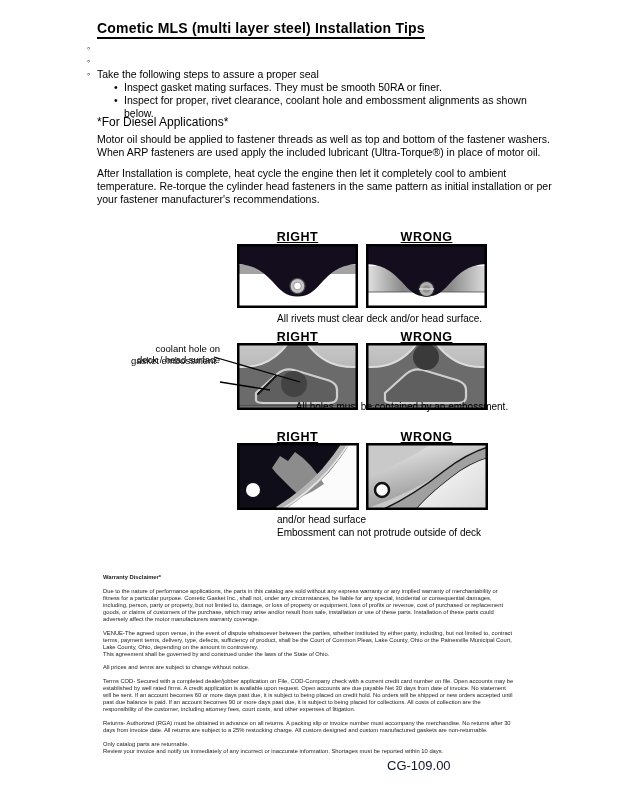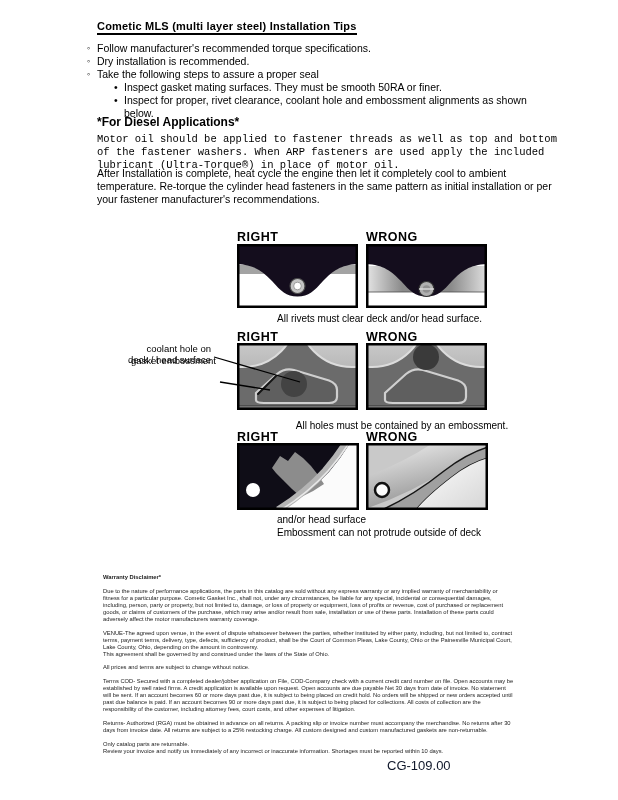--- a/index.html
+++ b/index.html
@@ -1,61 +1,59 @@
 <!DOCTYPE html>
 <html><head>
 <meta charset="utf-8">
 <style>
   html,body{margin:0;padding:0;background:#ffffff;}
   .page{
     position:relative;width:618px;height:800px;background:#ffffff;
     font-family:"Liberation Sans",sans-serif;color:#000;overflow:hidden;
   }
   .title{
-    position:absolute;left:97px;top:20px;font-size:11px;font-weight:bold;
+    position:absolute;left:97px;top:20px;font-size:14px;font-weight:bold;
     border-bottom:2px solid #000;padding-bottom:1px;letter-spacing:.2px;white-space:nowrap;
   }
   .bullets{position:absolute;left:87px;top:42px;font-size:10.5px;line-height:13px;width:470px;}
   .b-row{display:flex;}
   .b-marker{width:10px;flex:0 0 10px;font-size:9px;text-align:left;}
   .b-row.sub .b-marker{margin-left:27px;font-size:10.5px;}
-  .diesel-h{position:absolute;left:97px;top:115px;font-size:12px;font-weight:bold;}
+  .diesel-h{position:absolute;left:97px;top:115px;font-size:12px;font-weight:normal;}
   .para{position:absolute;left:97px;width:465px;font-size:10.5px;line-height:13px;}
-  #p1{top:133px;font-family:Liberation Mono, monospace;} #p2{top:167px;} #note{top:209px;}
-  .dg-label{position:absolute;width:121px;text-align:left;font-size:12.5px;font-weight:bold;letter-spacing:.5px;}
+  #p1{top:133px;} #p2{top:167px;} #note{top:209px;}
+  .dg-label{position:absolute;width:121px;text-align:center;font-size:12.5px;font-weight:bold;letter-spacing:.5px;text-decoration:underline;}
   .panel{position:absolute;line-height:0;}
   .cap{position:absolute;font-size:10px;font-weight:normal;margin-left:40px;}
   #cap1{left:237px;top:313px;}
-  #cap2{left:237px;top:420px;width:250px;text-align:center;}
+  #cap2{left:237px;top:401px;width:250px;text-align:center;}
   #cap3{left:237px;top:514px;line-height:12.5px;width:260px;}
   .ann{position:absolute;font-size:9.5px;line-height:11px;text-align:right;color:#000;}
-  #ann-coolant{left:105px;top:343px;width:106px;}
+  #ann-coolant{left:114px;top:343px;width:106px;}
   #ann-emboss{left:110px;top:355px;width:106px;}
   #leader-overlay{position:absolute;left:110px;top:340px;pointer-events:none;}
   .legal{position:absolute;left:103px;top:574px;width:412px;font-size:5.8px;line-height:7.1px;color:#222;}
   .legal p{margin:0 0 6.5px 0;}
   .legal .lh{font-weight:bold;margin-bottom:6.5px;}
   .legal .tight{margin-bottom:0;}
   .pagenum{position:absolute;left:387px;top:758px;font-size:13px;color:#0f172a;}
 </style>
 </head>
 <body>
 
 <div class="page">
 
   <div class="title">Cometic MLS (multi layer steel) Installation Tips</div>
 
   <div class="bullets">
     <div class="b-row">
       <span class="b-marker">◦</span>
-      <span>Follow manufacturer's recommended torque specifications.</span>
     </div>
     <div class="b-row">
       <span class="b-marker">◦</span>
-      <span>Dry installation is recommended.</span>
     </div>
     <div class="b-row">
       <span class="b-marker">◦</span>
       <span>Take the following steps to assure a proper seal</span>
     </div>
     <div class="b-row sub">
       <span class="b-marker">•</span>
       <span>Inspect gasket mating surfaces.  They must be smooth 50RA or finer.</span>
     </div>
     <div class="b-row sub">

